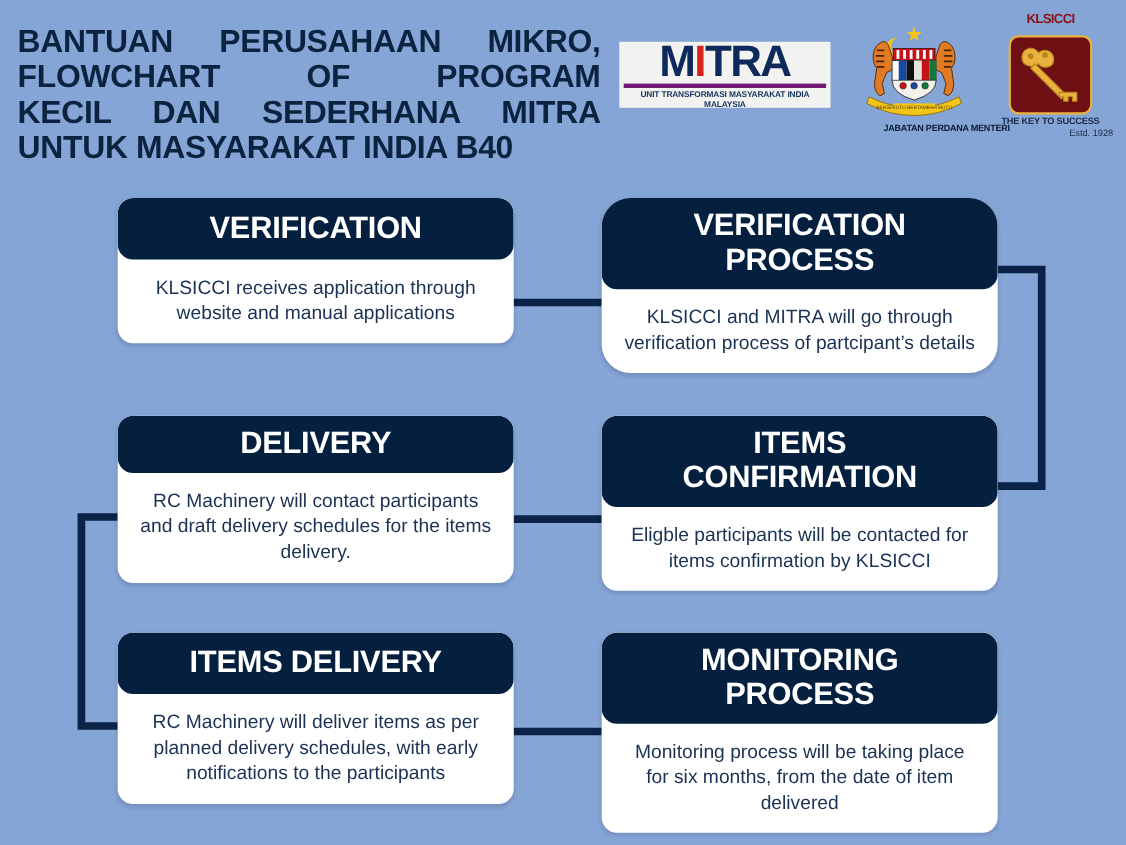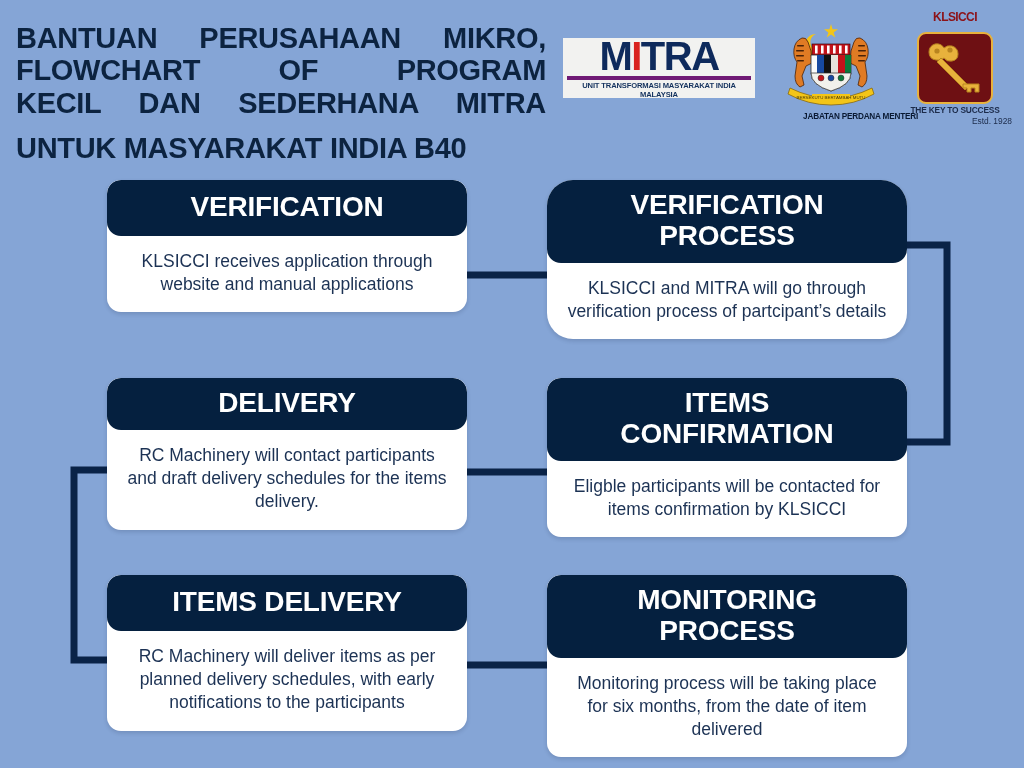--- a/index.html
+++ b/index.html
@@ -34,21 +34,20 @@
     text-align-last: left;
   }
   #page-title .tl {
     display: block;
     text-align: justify;
     text-align-last: justify;
     white-space: pre;
   }
   #page-title .tl.last {
     text-align-last: left;
-    margin-top: 13px;
   }
 
   
   #logo-strip {
     position: absolute;
     left: 560px; top: 8px;
     width: 460px; height: 125px;
   }
 
   

